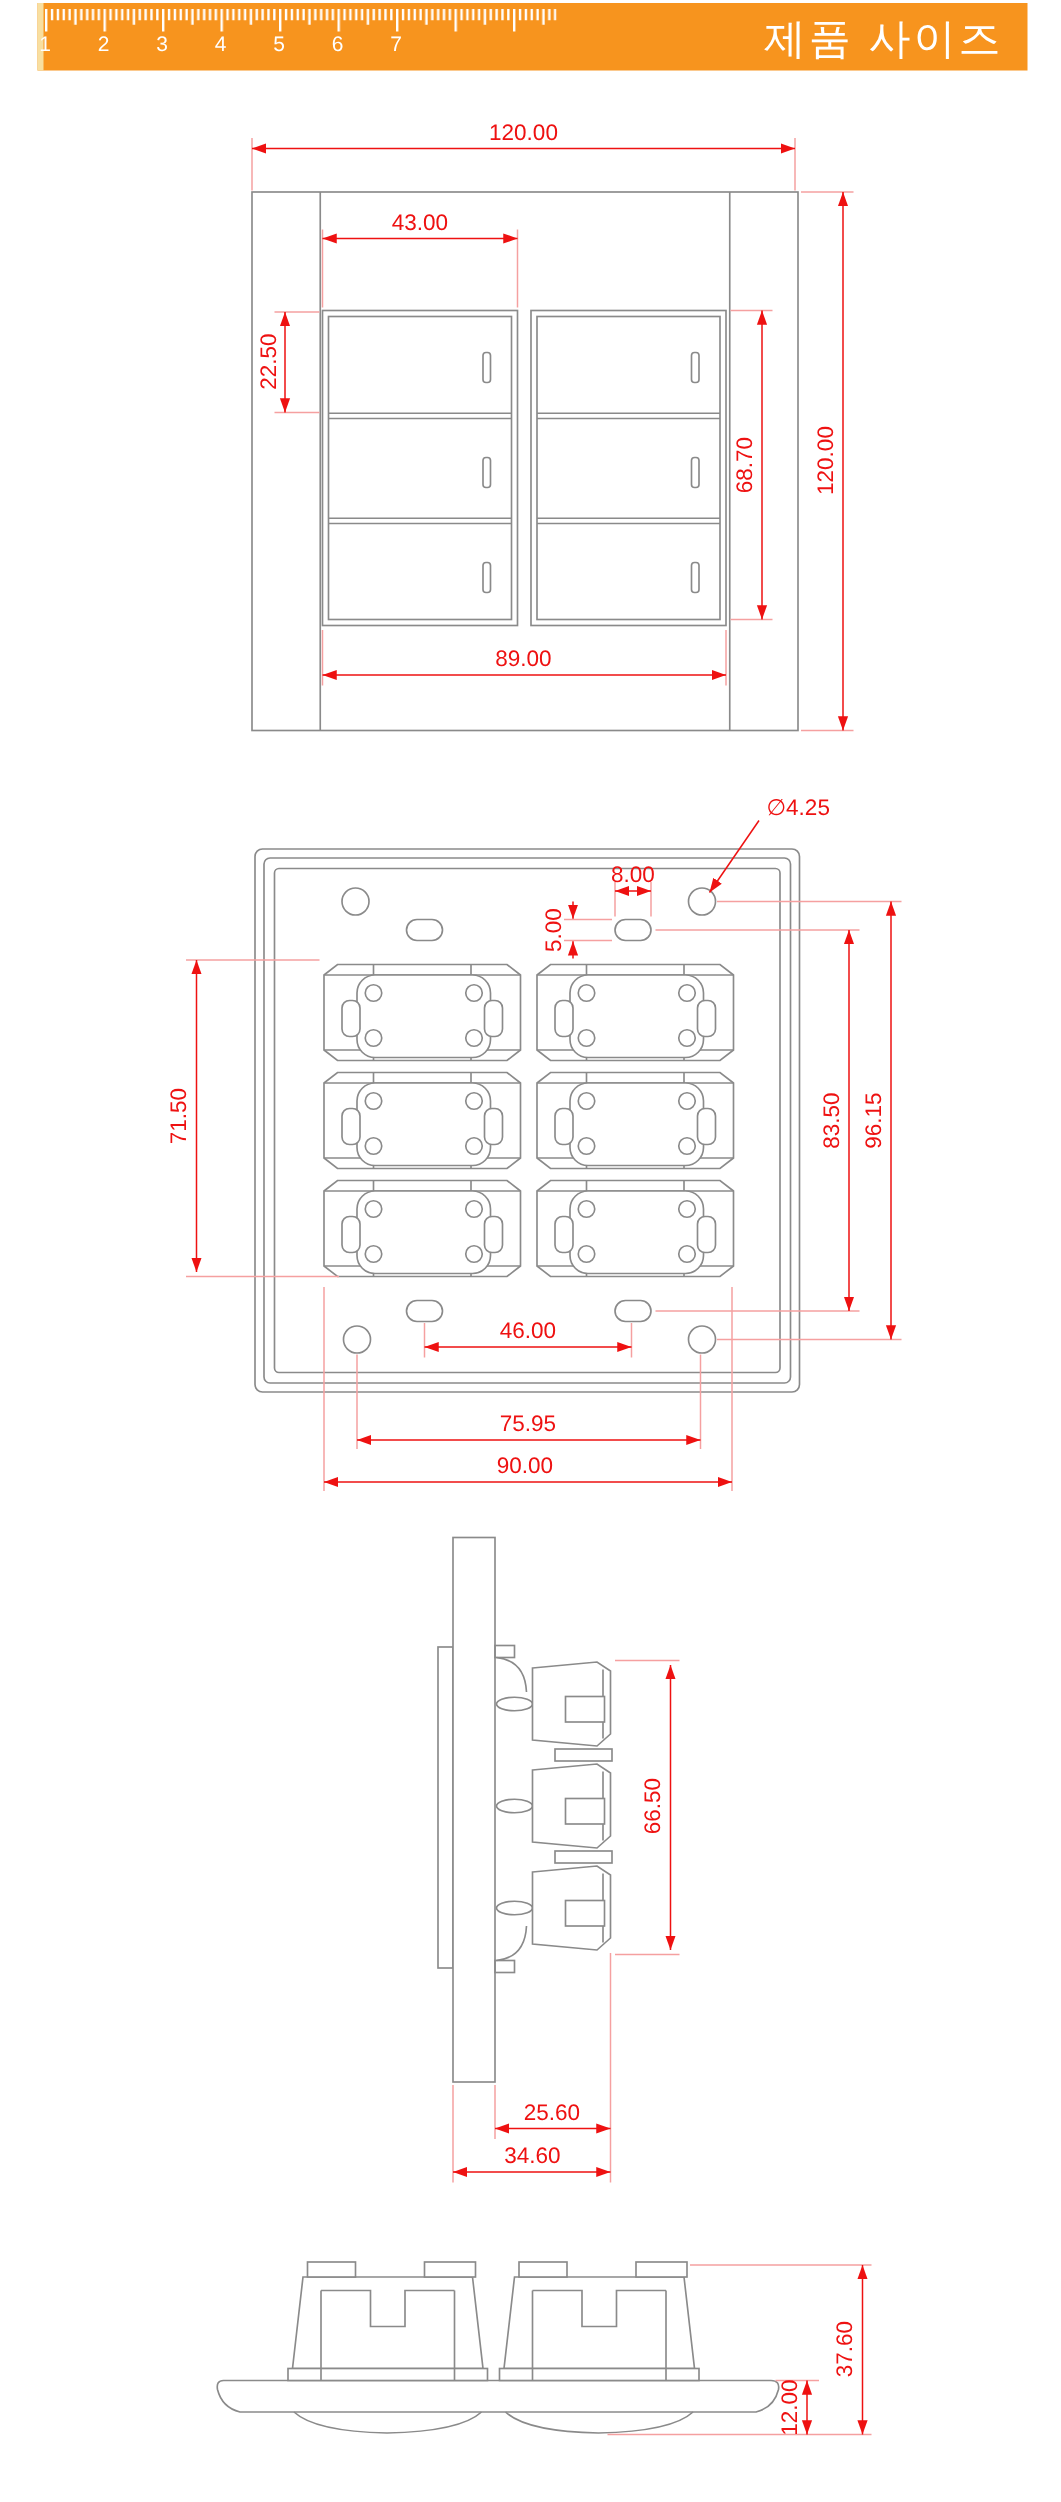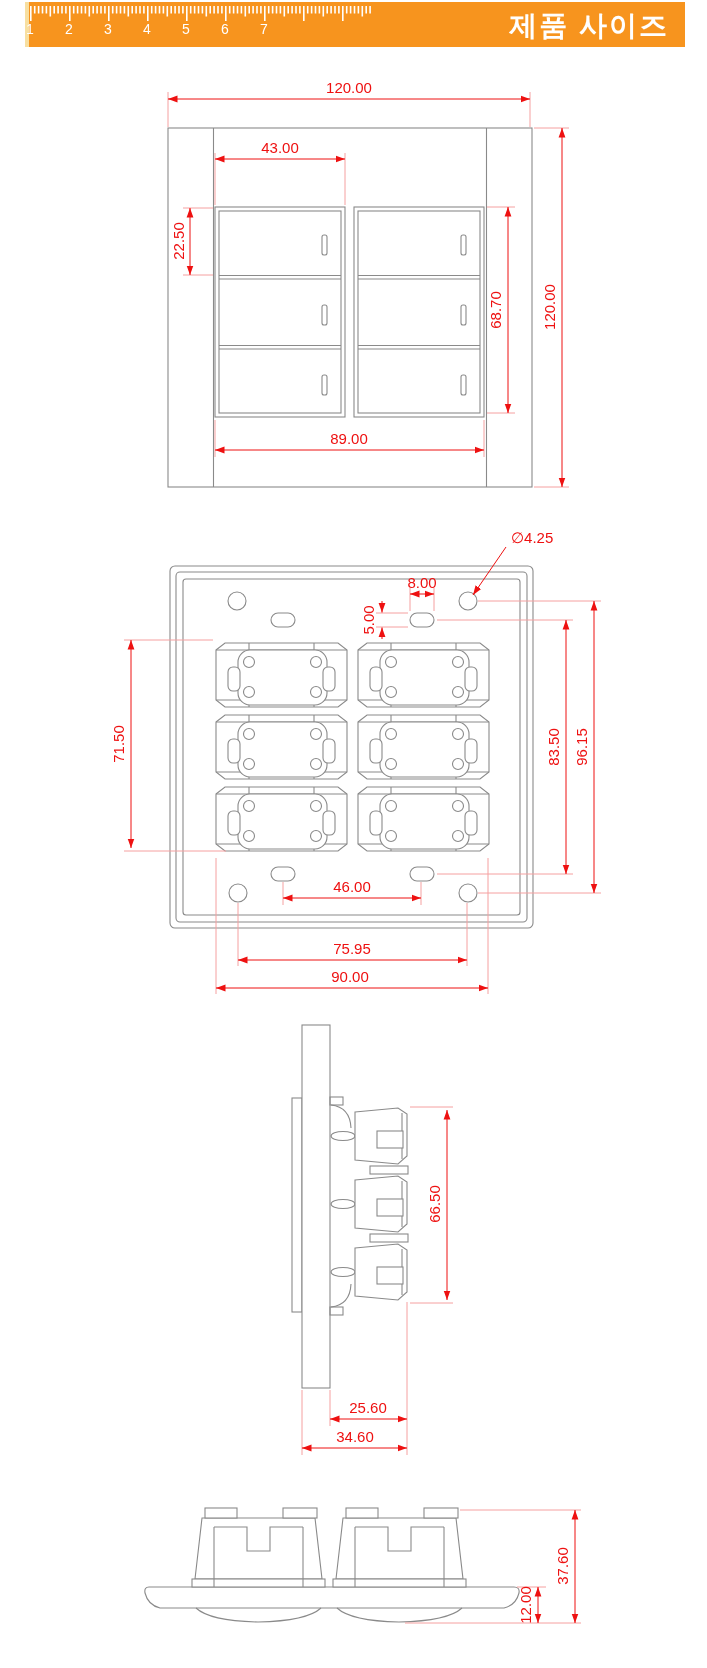--- a/index.html
+++ b/index.html
@@ -1,21 +1,21 @@
 <!DOCTYPE html>
 <html><head>
 <meta charset="utf-8">
 <style>
   html,body{margin:0;padding:0;background:#fff;}
   body{width:707px;height:1668px;position:relative;font-family:"Liberation Sans",sans-serif;}
   
   .header-bar{position:absolute;left:25px;top:2px;width:656px;height:45px;background:#F7941E;border-left:4px solid #F8DFA0;}
   .ruler-svg{position:absolute;left:0;top:0;}
   .ruler-num{position:absolute;top:19px;width:18px;text-align:center;color:#fff;font-size:14px;}
-  .header-title{position:absolute;right:16px;top:5px;color:#fff;font-size:28px;font-weight:700;letter-spacing:2px;}
+  .header-title{position:absolute;right:16px;top:5px;color:#fff;font-size:28px;font-weight:400;letter-spacing:2px;}
   
   .sheet{position:absolute;left:0;top:0;}
   .g{stroke:#8A8A8A;stroke-width:1.1;fill:none}
   .gw{stroke:#8A8A8A;stroke-width:1.1;fill:#fff}
   .dl{stroke:#EE1111;stroke-width:1;fill:none}
   .ext{stroke:#F5A0A0;stroke-width:1;fill:none}
   text.dim{fill:#EE1111;font-size:15px;font-family:"Liberation Sans",sans-serif}
 </style>
 </head>
 <body>

